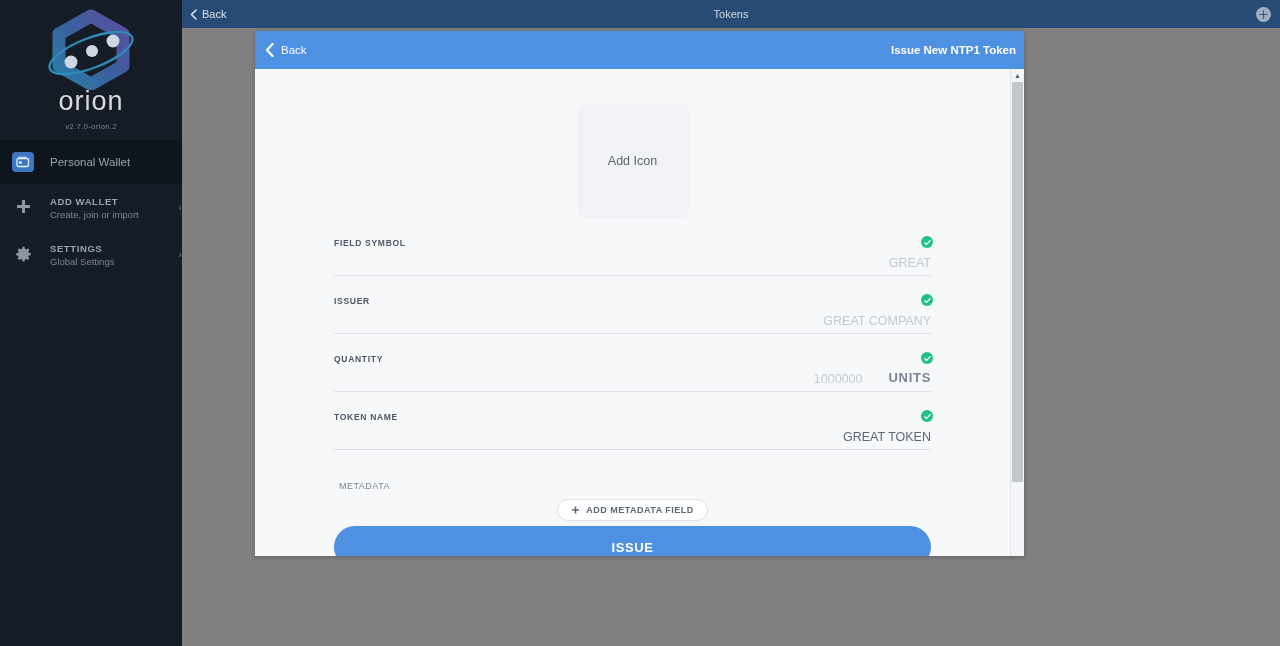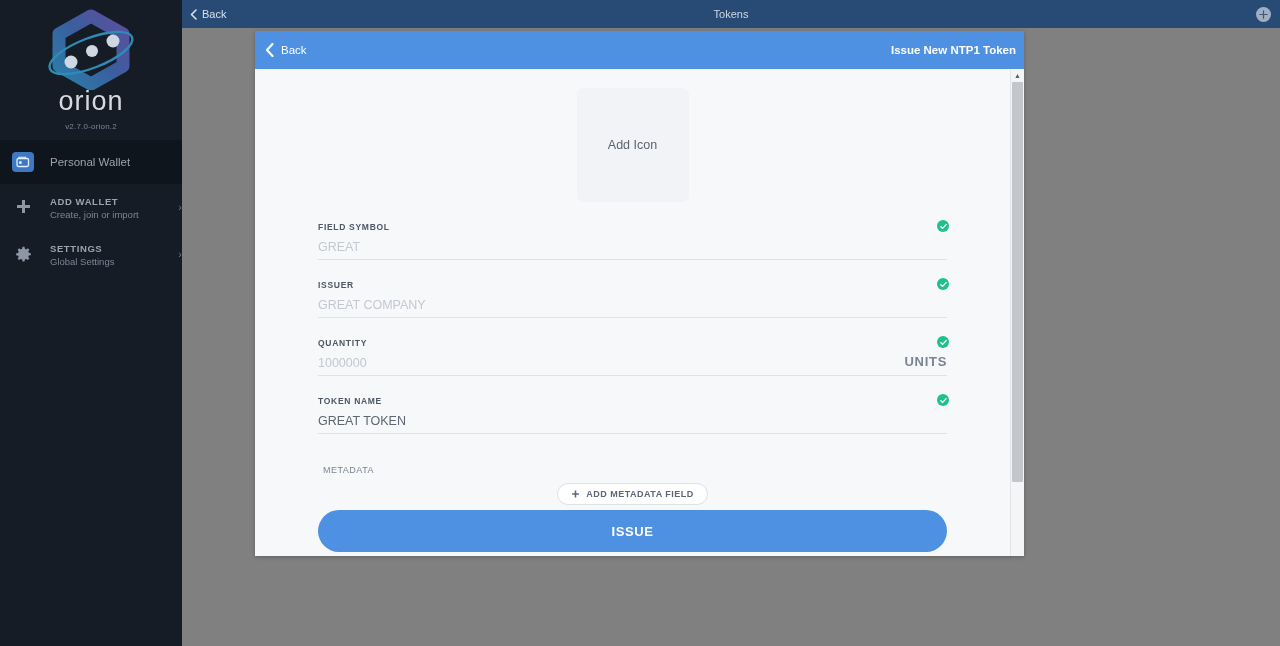--- a/index.html
+++ b/index.html
@@ -116,21 +116,21 @@
     position: absolute; left: 0; right: 8px; text-align: right;
     font-size: 11.5px; color: #ffffff; font-weight: bold; pointer-events:none;
   }
 
   .modal-body {
     flex: 1 1 auto; position: relative;
     display: flex;
   }
   .form-scroll {
     flex: 1 1 auto; position: relative;
-    padding: 0;
+    padding: 16px;
   }
   .form-inner { width: 100%; padding: 0 63px; }
 
   .icon-drop {
     width: 112px; height: 114px; margin: 19px auto 0;
     background: #f1f3f6; border-radius: 7px;
     display: flex; align-items: center; justify-content: center;
     color: #5b6470; font-size: 12.5px;
   }
 
@@ -142,21 +142,21 @@
   .field-row {
     display: flex; align-items: flex-end;
     border-bottom: 1px solid #dfe3e8;
     margin-top: 6px; padding-bottom: 5px;
     min-height: 22px;
   }
   .field-input {
     border: none; outline: none; background: transparent;
     font-family: "Liberation Sans", sans-serif;
     font-size: 12.5px; color: #5d6774;
-    flex: 1 1 auto; padding: 0;
+    flex: 1 1 auto; padding: 0; text-align: right;
   }
   .field-input::placeholder { color: #c3c9d1; }
   .field-input.filled { color: #5d6774; }
   .units {
     font-size: 13px; font-weight: bold; color: #7b8493;
     letter-spacing: .7px; margin-left: 26px; padding-bottom: 1px;
   }
   .check {
     position: absolute; right: -2px; top: -2px;
     width: 12px; height: 12px; border-radius: 50%;

